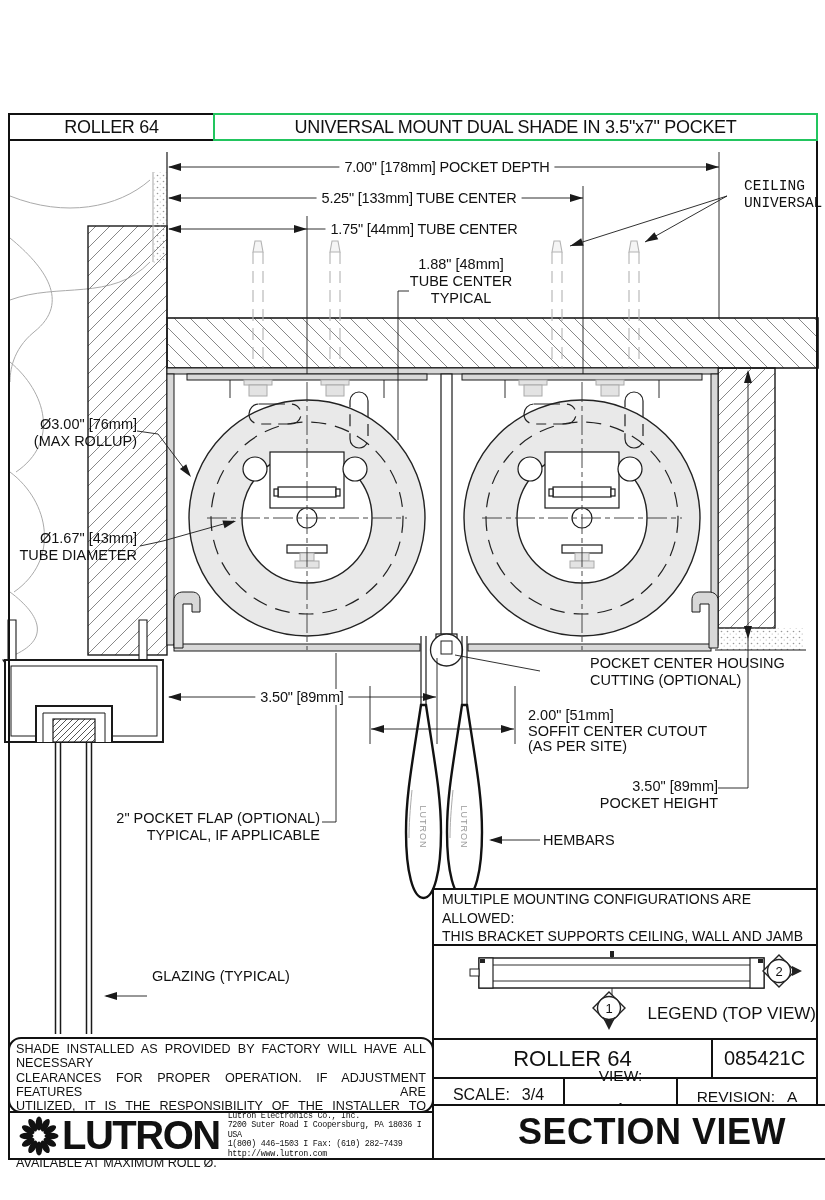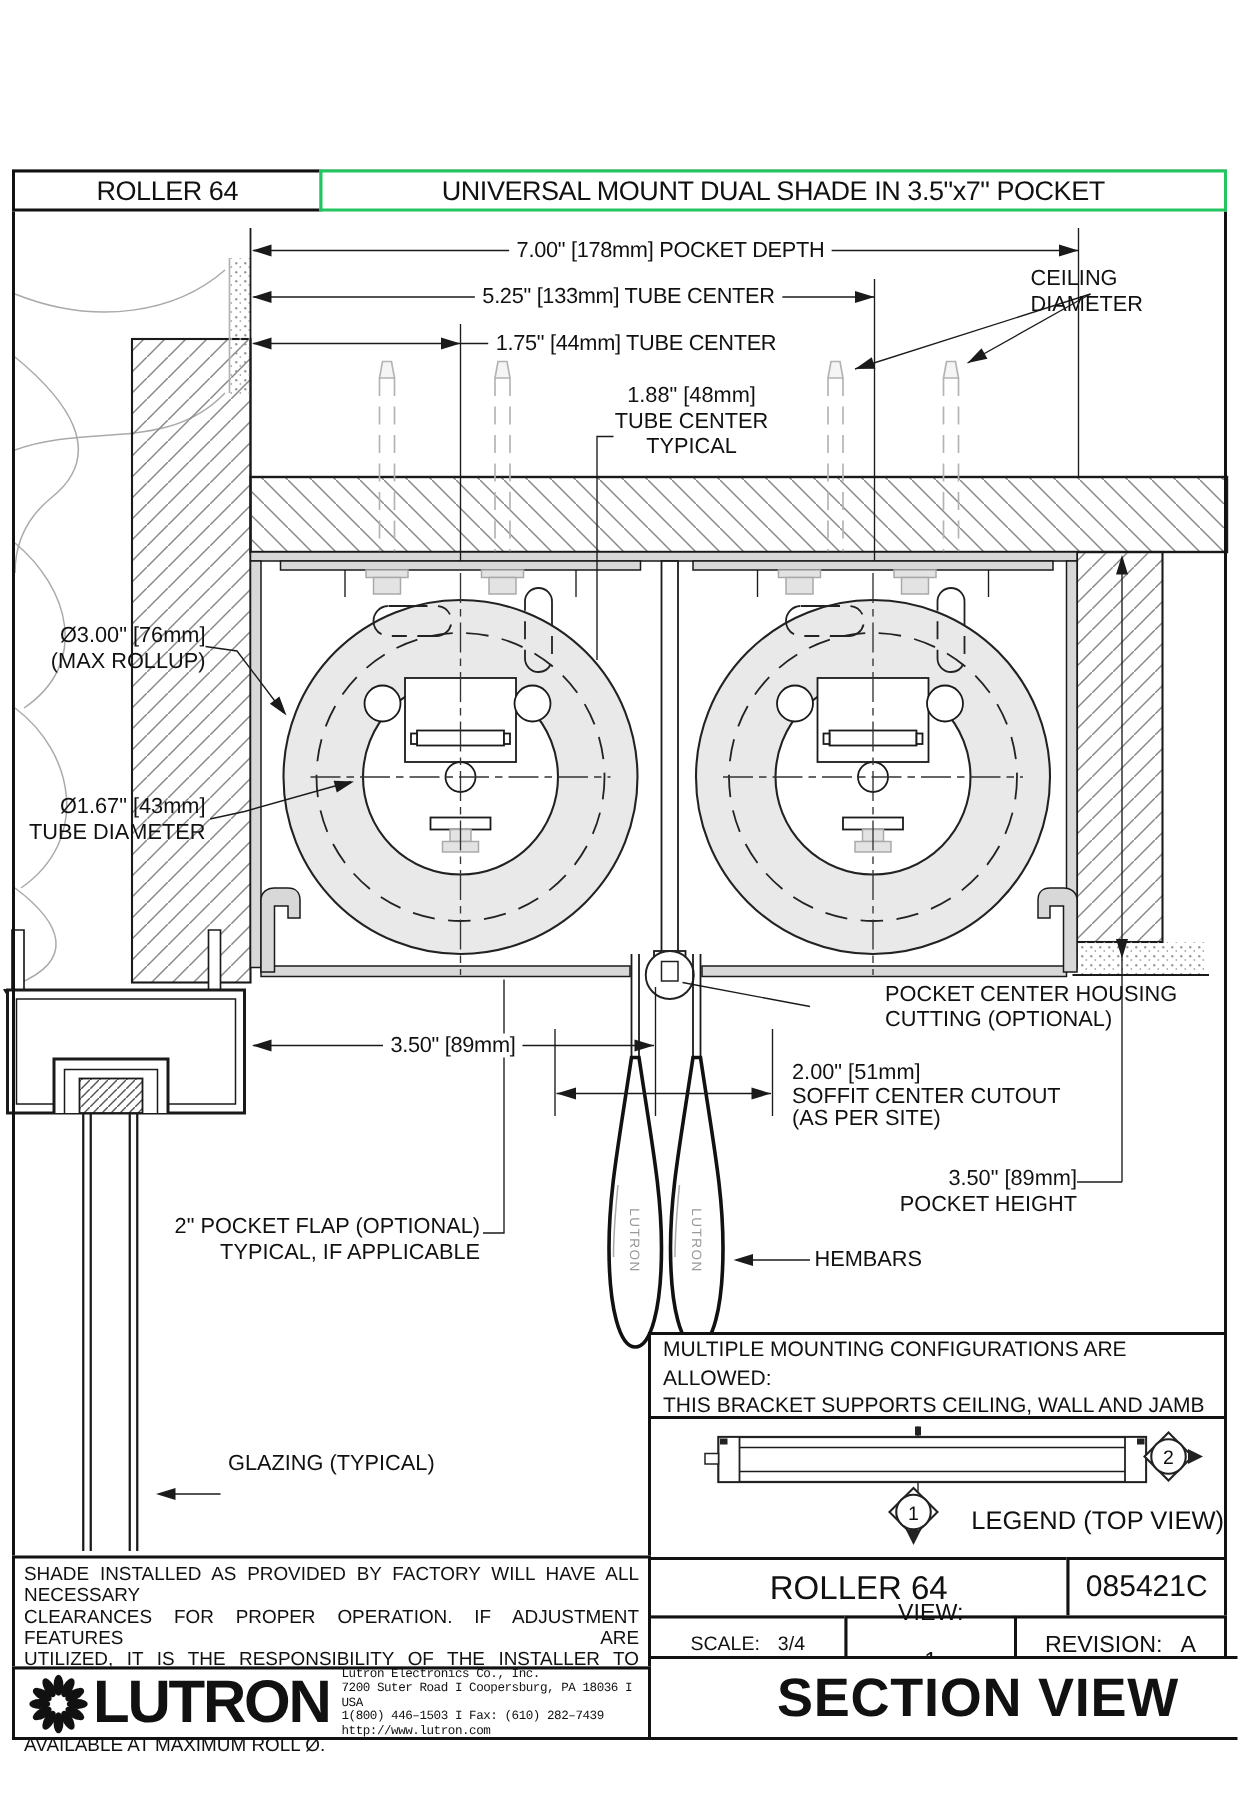--- a/index.html
+++ b/index.html
@@ -267,23 +267,23 @@
   <div class="dimlbl" style="left:447px;top:167px;">7.00" [178mm] POCKET DEPTH</div>
   <div class="dimlbl" style="left:419px;top:198px;">5.25" [133mm] TUBE CENTER</div>
   <div class="dimlbl" style="left:424px;top:229px;">1.75" [44mm] TUBE CENTER</div>
 
   <div class="anno" style="left:402px;top:256px;width:118px;text-align:center;">
     <div>1.88" [48mm]</div>
     <div>TUBE CENTER</div>
     <div>TYPICAL</div>
   </div>
 
-  <div class="anno" style="left:687px;top:178px;">
+  <div class="anno" style="left:744px;top:178px;font-family:Liberation Mono, monospace;">
     <div>CEILING</div>
-    <div>DIAMETER</div>
+    <div>UNIVERSAL</div>
   </div>
 
   <div class="anno" style="left:25px;top:416px;width:112px;text-align:right;">
     <div>Ø3.00" [76mm]</div>
     <div>(MAX ROLLUP)</div>
   </div>
 
   <div class="anno" style="left:17px;top:530px;width:120px;text-align:right;">
     <div>Ø1.67" [43mm]</div>
     <div>TUBE DIAMETER</div>
@@ -349,37 +349,37 @@
     </svg>
     <div style="position:absolute;left:0;bottom:14px;width:100%;text-align:right;font-size:17px;">LEGEND (TOP VIEW)</div>
   </div>
 
   <div class="box tb-cell" style="left:432px;top:1038px;width:281px;height:41px;font-size:22px;">
     <span>ROLLER 64</span>
   </div>
   <div class="box tb-cell" style="left:711px;top:1038px;width:107px;height:41px;font-size:20px;">
     <span>085421C</span>
   </div>
-  <div class="box tb-cell" style="left:432px;top:1077px;width:133px;height:36px;font-size:13px;gap:12px;justify-content:center;">
+  <div class="box tb-cell" style="left:432px;top:1077px;width:133px;height:36px;font-size:16px;gap:12px;justify-content:center;">
     <span>SCALE:</span>
     <span>3/4</span>
   </div>
   <div class="box tb-cell" style="left:563px;top:1077px;width:115px;height:29px;font-size:15.5px;gap:14px;flex-direction:column;">
     <span>VIEW:</span>
     <span>1</span>
   </div>
   <div class="box tb-cell" style="left:676px;top:1077px;width:142px;height:39px;font-size:15.5px;gap:12px;">
     <span>REVISION:</span>
     <span>A</span>
   </div>
   <div class="box tb-cell" style="left:432px;top:1104px;width:440px;height:56px;font-size:36px;font-weight:700;letter-spacing:0.5px;">
     <span>SECTION VIEW</span>
   </div>
 
-  <div class="box" style="left:8px;top:1037px;width:426px;height:76px;padding:3px 6px 0 6px;">
+  <div class="box" style="left:8px;top:1037px;width:426px;height:76px;padding:3px 6px 0 6px;border-radius:13px;">
     <div class="disc-line">SHADE INSTALLED AS PROVIDED BY FACTORY WILL HAVE ALL NECESSARY</div>
     <div class="disc-line">CLEARANCES FOR PROPER OPERATION. IF ADJUSTMENT FEATURES ARE</div>
     <div class="disc-line">UTILIZED, IT IS THE RESPONSIBILITY OF THE INSTALLER TO ENSURE</div>
     <div class="disc-line">PROPER CLEARANCES ARE MAINTAINED. NOT ALL ADJUSTMENTS ARE</div>
     <div class="disc-last">AVAILABLE AT MAXIMUM ROLL Ø.</div>
   </div>
 
   <div class="box" style="left:8px;top:1111px;width:426px;height:49px;display:flex;align-items:center;">
     <svg width="42" height="42" viewBox="0 0 42 42" style="position:relative;margin-left:8px;flex:0 0 auto;">
       <g fill="#111" transform="translate(21,21)">

